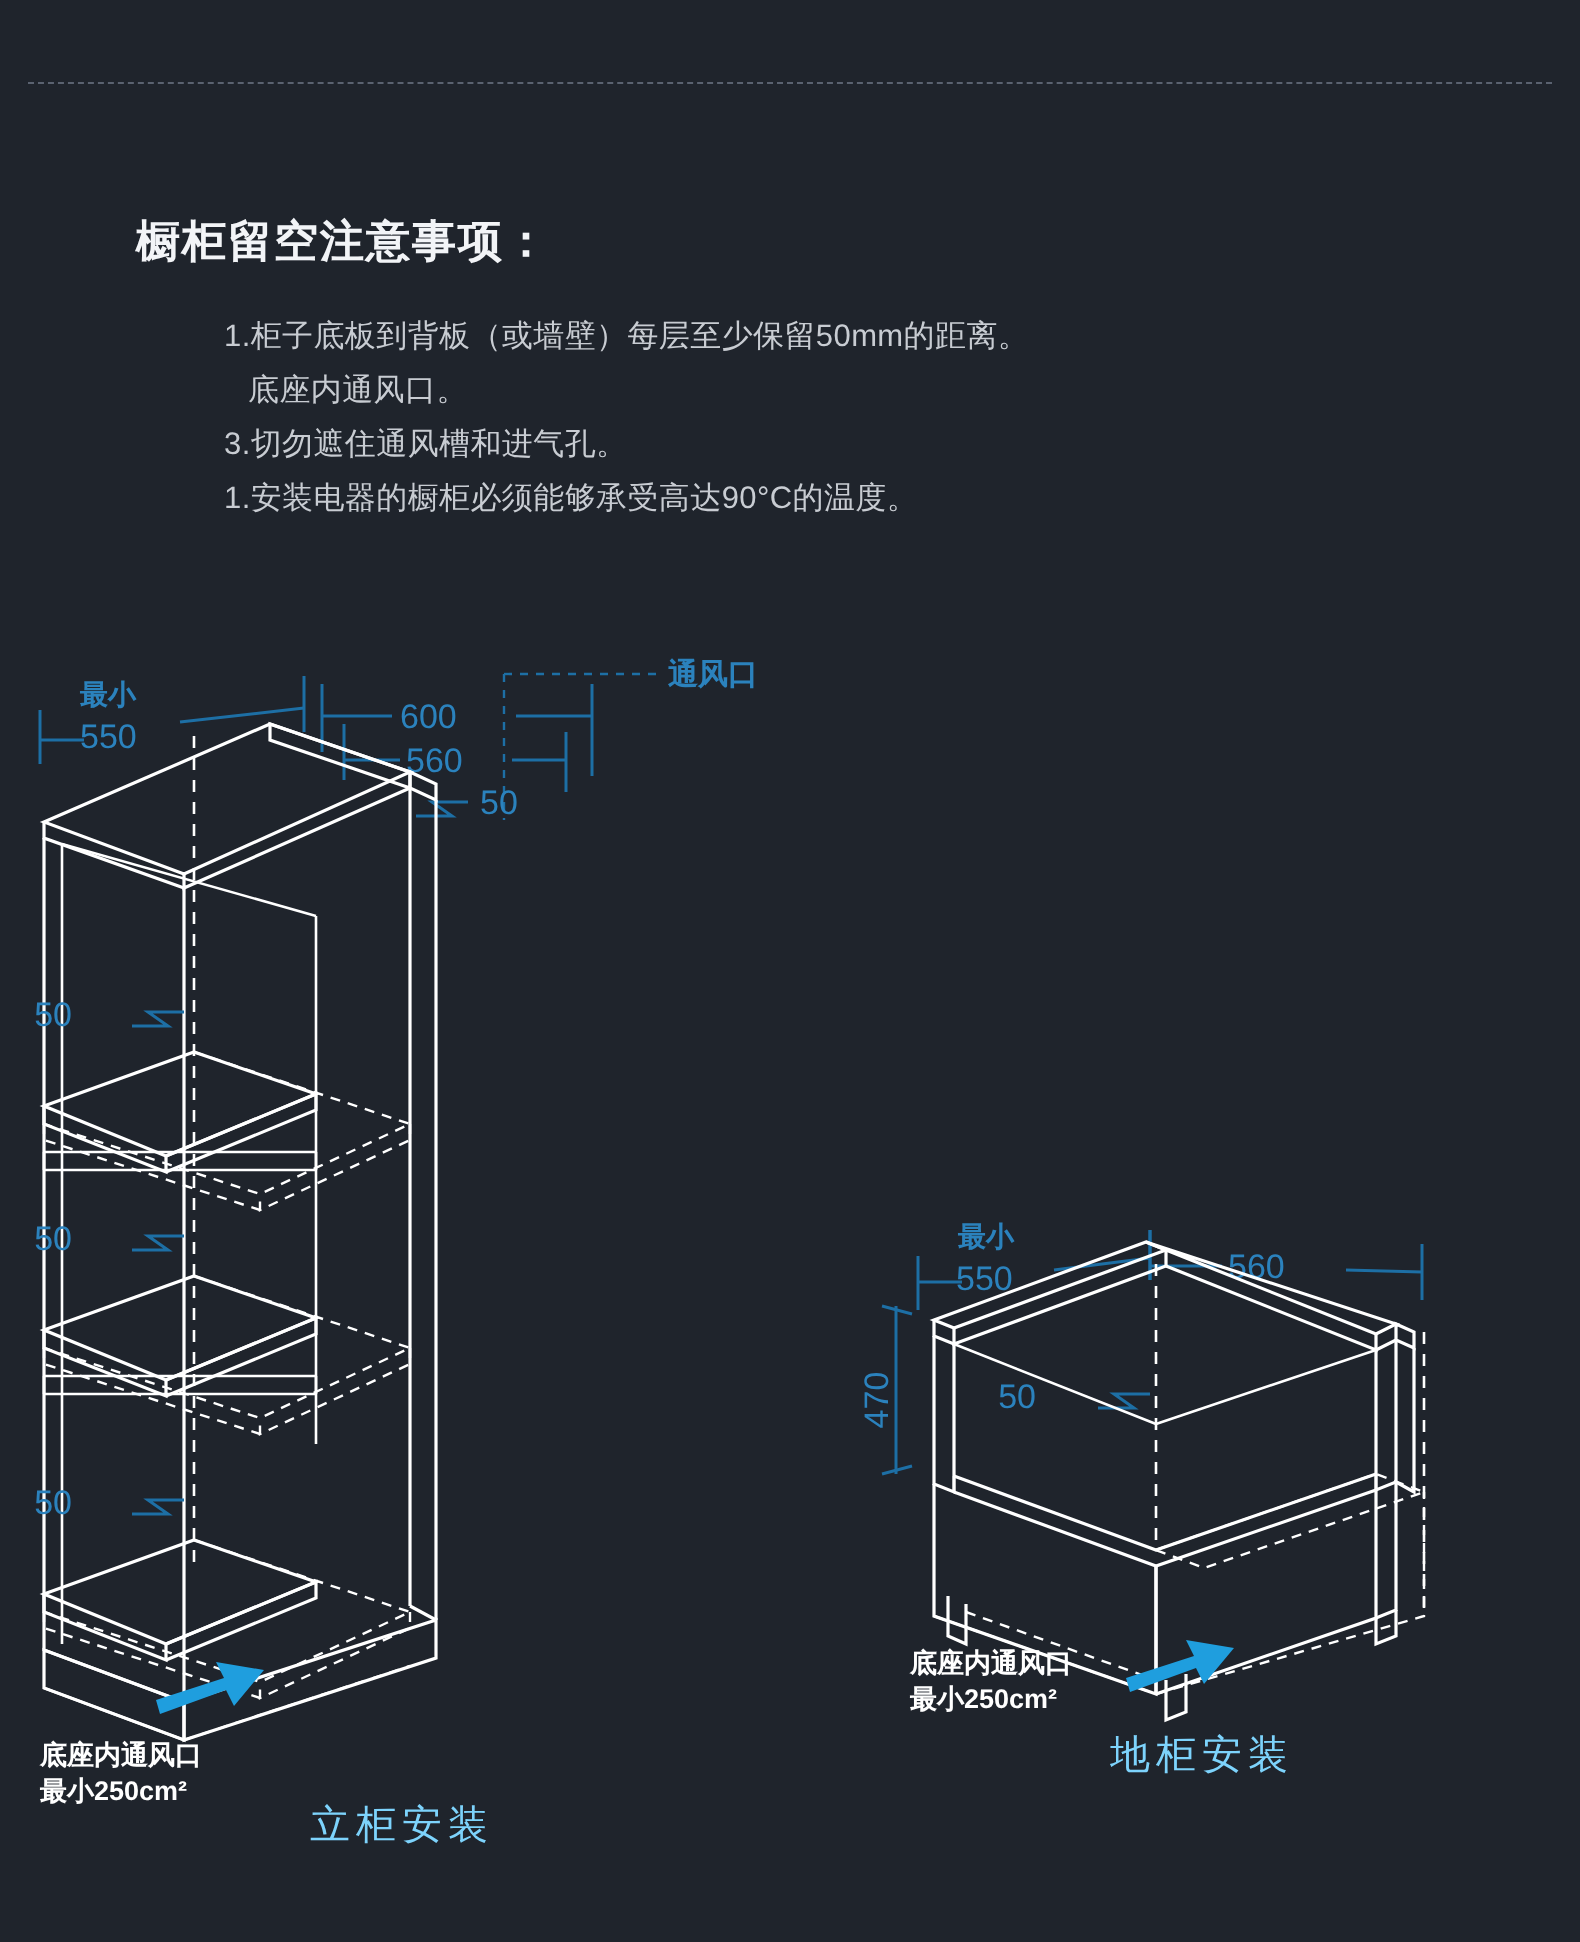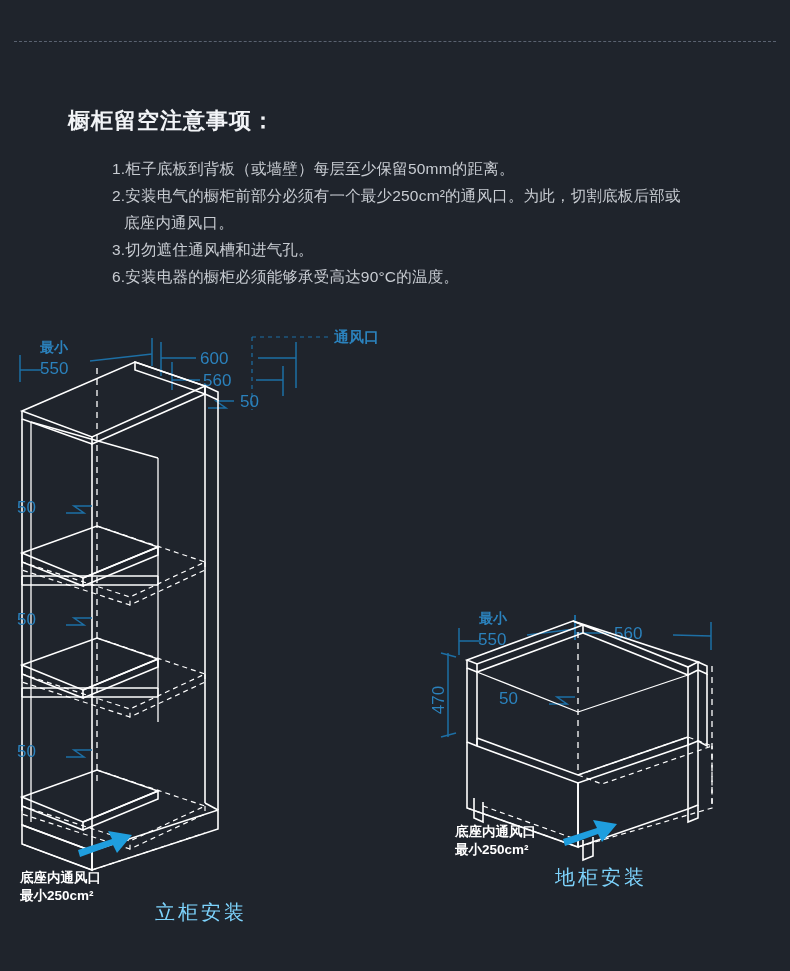--- a/index.html
+++ b/index.html
@@ -80,24 +80,23 @@
 <body>
 
 <div class="page">
 
   <div class="top-divider"></div>
 
   <div class="title">橱柜留空注意事项：</div>
 
   <div class="notes">
     <div class="note-line">1.柜子底板到背板（或墙壁）每层至少保留50mm的距离。</div>
-    <div class="note-line">2.安装电气的橱柜前部分必须有一个最少250cm²的通风口。为此，切割底板后部或</div>
     <div class="note-line indented">底座内通风口。</div>
     <div class="note-line">3.切勿遮住通风槽和进气孔。</div>
-    <div class="note-line">6.安装电器的橱柜必须能够承受高达90°C的温度。</div>
+    <div class="note-line">1.安装电器的橱柜必须能够承受高达90°C的温度。</div>
   </div>
 
   <div class="diagram-wrap">
     <svg class="dwg" width="790" height="600" viewBox="0 0 790 600">
 
       <defs>
         <style>
           .ln   { stroke:#ffffff; stroke-width:1.6; fill:none; stroke-linejoin:miter; }
           .ln2  { stroke:#ffffff; stroke-width:1.3; fill:none; }
           .dsh  { stroke:#ffffff; stroke-width:1.3; fill:none; stroke-dasharray:6 5; }

